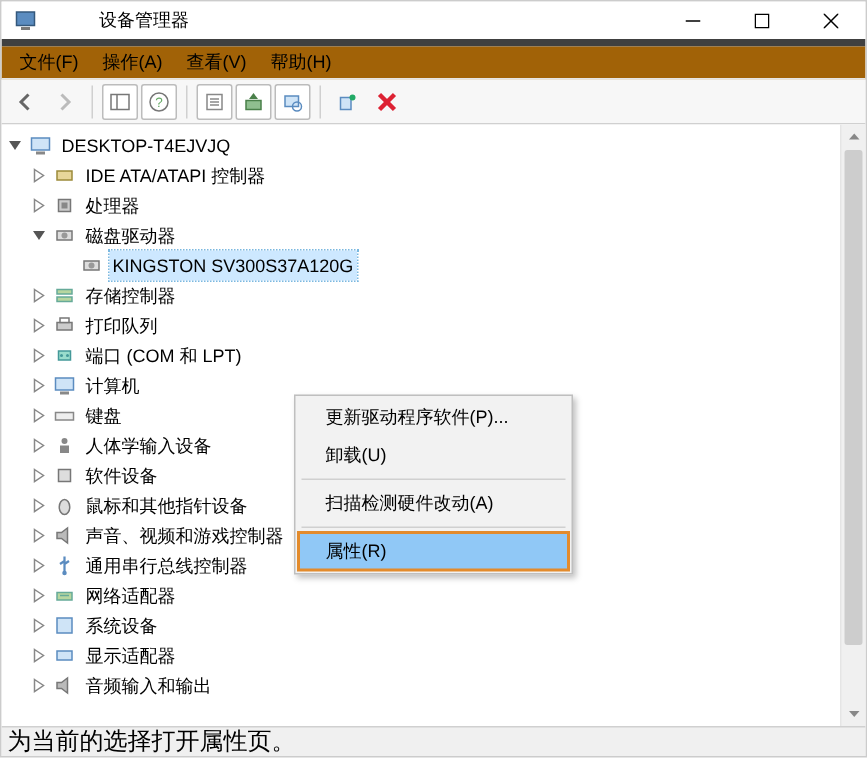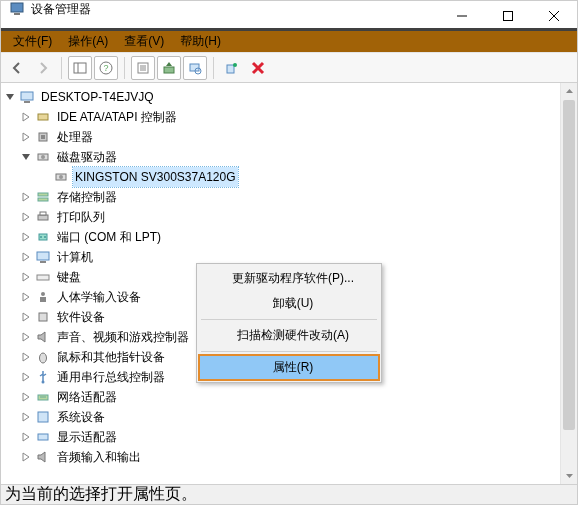--- a/index.html
+++ b/index.html
@@ -11,23 +11,25 @@
     width: 578px;
     height: 505px;
     overflow: hidden;
     border: 1px solid #ccc;
     position: relative;
   }
   
   .titlebar {
     height: 30px;
     display: flex;
+    align-items: center;
     padding: 0 0 0 8px;
     background: #fff;
-    border-bottom: 3px solid #404040;
+    border-bottom: 5px solid #404040;
+    gap: 35px;
   }
   .titlebar .app-icon { width:16px; height:16px; margin-right:6px; display:inline-flex; }
   .titlebar .title { flex:1; font-size:12px; color:#000; }
   .titlebar .winbtns { display:flex; }
   .winbtn { width:46px; height:30px; display:flex; align-items:center; justify-content:center; color:#333; }
   .winbtn svg { pointer-events:none; }
   
   .menubar {
     height: 22px;
     display:flex;
@@ -54,21 +56,20 @@
     border-radius:2px;
   }
   .tbtn.framed { border-color:#bcbcbc; background:#fff; }
   .tsep { width:1px; height:22px; background:#d0d0d0; margin:0 4px; }
   
   .client {
     position:relative;
     height: calc(100% - 30px - 22px - 30px - 20px);
     background:#fff;
     overflow:hidden;
-    text-align:center;
   }
   .tree {
     padding: 4px 2px;
     line-height: 20px;
     color:#000;
     position:relative;
     height:100%;
     overflow:auto;
   }
   .node { display:flex; align-items:center; height:20px; white-space:nowrap; }
@@ -407,39 +408,39 @@
 
     <div class="node">
       <span class="ind"></span>
       <span class="twisty">
           <svg width="10" height="10" viewBox="0 0 10 10">
             <path d="M2 1 L8 5 L2 9 Z" fill="none" stroke="#888"></path>
           </svg>
         </span>
       <span class="ico">
           <svg width="14" height="14" viewBox="0 0 14 14">
+            <ellipse cx="7" cy="8" rx="3.5" ry="5" fill="#ddd" stroke="#777"></ellipse>
+          </svg>
+        </span>
+      <span class="lbl">鼠标和其他指针设备</span>
+    </div>
+
+    <div class="node">
+      <span class="ind"></span>
+      <span class="twisty">
+          <svg width="10" height="10" viewBox="0 0 10 10">
+            <path d="M2 1 L8 5 L2 9 Z" fill="none" stroke="#888"></path>
+          </svg>
+        </span>
+      <span class="ico">
+          <svg width="14" height="14" viewBox="0 0 14 14">
             <path d="M2 5 L5 5 L9 2 L9 12 L5 9 L2 9 Z" fill="#bbb" stroke="#777"></path>
           </svg>
         </span>
       <span class="lbl">声音、视频和游戏控制器</span>
-    </div>
-
-    <div class="node">
-      <span class="ind"></span>
-      <span class="twisty">
-          <svg width="10" height="10" viewBox="0 0 10 10">
-            <path d="M2 1 L8 5 L2 9 Z" fill="none" stroke="#888"></path>
-          </svg>
-        </span>
-      <span class="ico">
-          <svg width="14" height="14" viewBox="0 0 14 14">
-            <ellipse cx="7" cy="8" rx="3.5" ry="5" fill="#ddd" stroke="#777"></ellipse>
-          </svg>
-        </span>
-      <span class="lbl">鼠标和其他指针设备</span>
     </div>
 
     <div class="node">
       <span class="ind"></span>
       <span class="twisty">
           <svg width="10" height="10" viewBox="0 0 10 10">
             <path d="M2 1 L8 5 L2 9 Z" fill="none" stroke="#888"></path>
           </svg>
         </span>
       <span class="ico">

